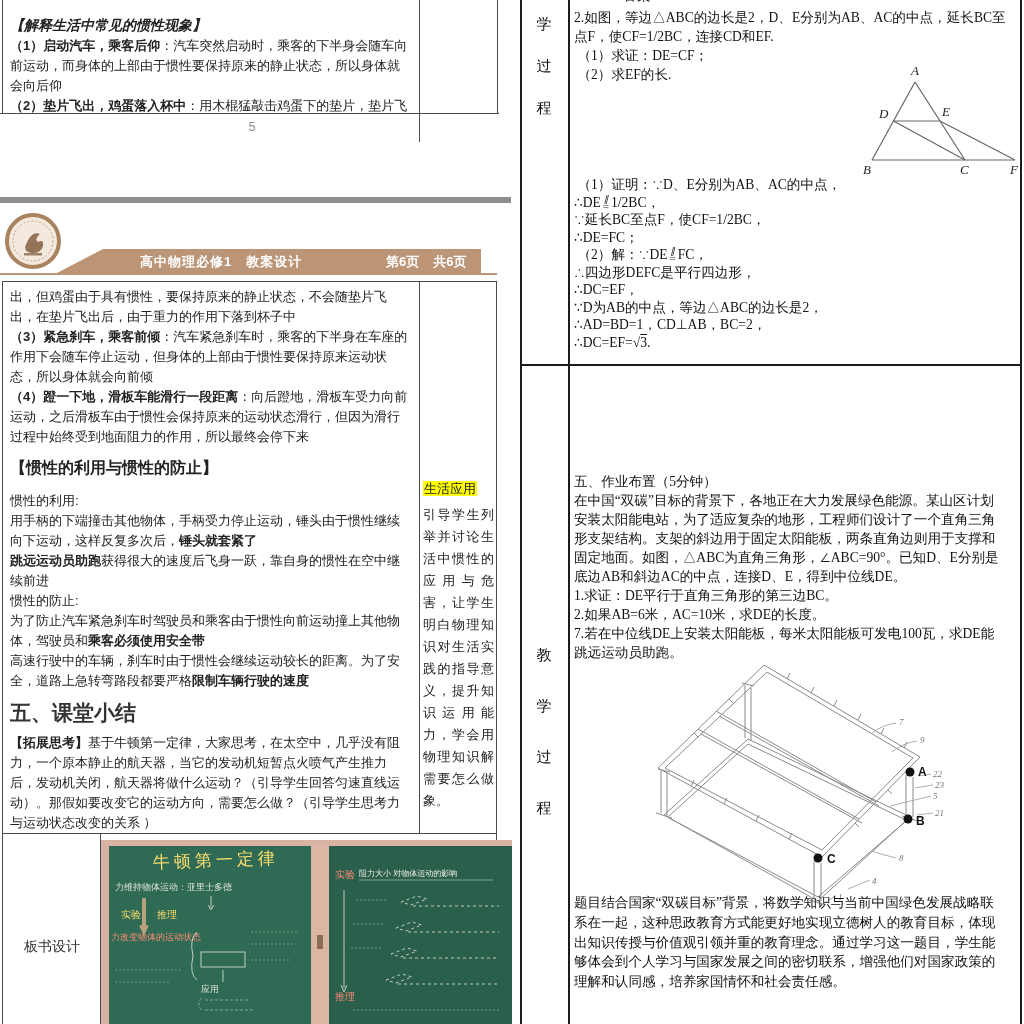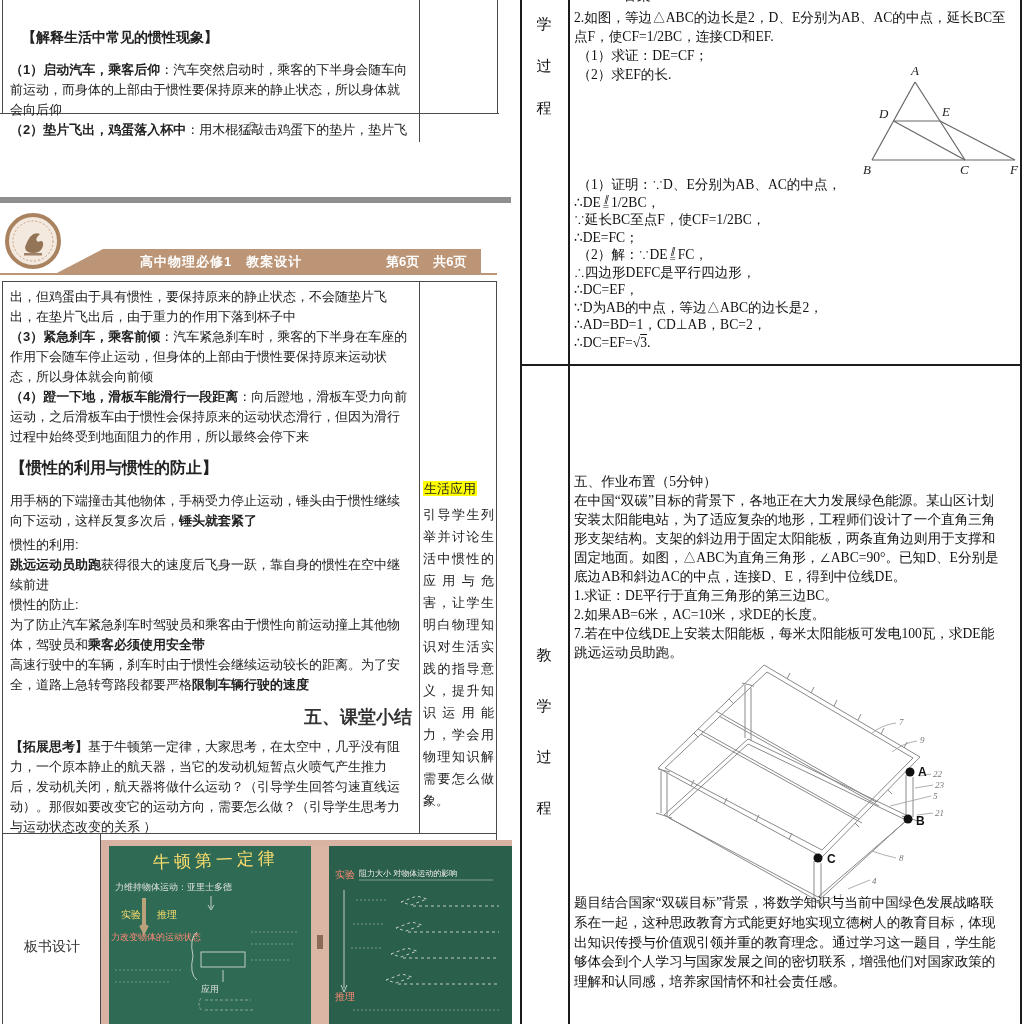--- a/index.html
+++ b/index.html
@@ -8,32 +8,32 @@
   .abs{position:absolute;}
   .vline{position:absolute;width:1px;background:#4a4a4a;}
   .hline{position:absolute;height:1px;background:#4a4a4a;}
   .rvline{position:absolute;width:2px;background:#1c1c1c;}
   .rhline{position:absolute;height:2px;background:#1c1c1c;}
   .b{font-weight:bold;}
   .ov{text-decoration:overline;}
   .hl{background:#ffff00;padding:0 1px;}
   
   #p5-main{left:10px;top:14px;width:402px;font-size:13px;line-height:20px;}
-  #p5-main .h{font-size:14px;font-weight:bold;line-height:22px;margin:12px;}
+  #p5-main .h{font-size:14px;font-weight:bold;line-height:22px;margin:0;font-style:italic;}
   #p5-main p{margin:0;}
   #p5-num{left:222px;top:120px;width:60px;text-align:center;color:#888;font-size:12px;}
   #band{left:0;top:197px;width:511px;height:6px;background:#8e8e8e;}
   #tanline{left:0;top:273px;width:497px;height:2px;background:#bc9577;}
   #banner-title{left:140px;top:253px;color:#fff;font-size:13px;font-weight:bold;letter-spacing:1px;}
   #banner-pages{left:386px;top:253px;color:#fff;font-size:13px;font-weight:bold;}
   #banner-pages span{margin-right:14px;}
   #p6-main{left:10px;top:287px;width:402px;font-size:13px;line-height:20px;}
   #p6-main p{margin:0;}
   #p6-main .h1{font-size:16px;font-weight:bold;line-height:22px;margin:10px 0 12px;}
-  #p6-main .h2{font-size:18px;font-weight:bold;line-height:24px;margin:10px 0 8px;color:#333;text-align:right;}
+  #p6-main .h2{font-size:21px;font-weight:bold;line-height:24px;margin:10px 0 8px;color:#333;}
   #p6-note{left:423px;top:283px;width:71px;font-size:13px;}
   #p6-note .note-tag{margin-top:197px;margin-bottom:6px;font-size:13px;}
   #p6-note .tline{line-height:22px;text-align:justify;text-align-last:justify;}
   #p6-note .tline:last-child{text-align-last:left;}
   #board-label{left:8px;top:938px;width:88px;text-align:center;font-size:14px;color:#333;}
   
   #right{left:512px;top:0;width:512px;height:1024px;font-family:"Liberation Serif",serif;color:#111;}
   .mcol{position:absolute;left:8px;width:48px;text-align:center;font-size:15px;}
   #mcol1{top:14px;} #mcol1 .tline{height:42px;line-height:20px;}
   #mcol2{top:645px;} #mcol2 .tline{height:51px;line-height:20px;}
@@ -101,22 +101,22 @@
     <div class="vline" style="left:496px;top:281px;height:743px;"></div>
     <div class="hline" style="left:2px;top:833px;width:494px;"></div>
     <div class="vline" style="left:100px;top:833px;height:191px;"></div>
   </div>
 
   <div class="abs" id="p6-main">
       <p><span>出，但鸡蛋由于具有惯性，要保持原来的静止状态，不会随垫片飞出，在垫片飞出后，由于重力的作用下落到杯子中</span></p>
       <p><span class="b">（3）</span><span class="b">紧急刹车，乘客前倾</span><span>：汽车紧急刹车时，乘客的下半身在车座的作用下会随车停止运动，但身体的上部由于惯性要保持原来运动状态，所以身体就会向前倾</span></p>
       <p><span class="b">（4）</span><span class="b">蹬一下地，滑板车能滑行一段距离</span><span>：向后蹬地，滑板车受力向前运动，之后滑板车由于惯性会保持原来的运动状态滑行，但因为滑行过程中始终受到地面阻力的作用，所以最终会停下来</span></p>
       <p class="h1"><span>【惯性的利用与惯性的防止】</span></p>
+      <p style="margin-top: 4px;"><span>惯性的利用:</span></p>
       <p><span>用手柄的下端撞击其他物体，手柄受力停止运动，锤头由于惯性继续向下运动，这样反复多次后，</span><span class="b">锤头就套紧了</span></p>
-      <p style="margin-top: 4px;"><span>惯性的利用:</span></p>
       <p><span class="b">跳远运动员助跑</span><span>获得很大的速度后飞身一跃，靠自身的惯性在空中继续前进</span></p>
       <p><span>惯性的防止:</span></p>
       <p><span>为了防止汽车紧急刹车时驾驶员和乘客由于惯性向前运动撞上其他物体，驾驶员和</span><span class="b">乘客必须使用安全带</span></p>
       <p><span>高速行驶中的车辆，刹车时由于惯性会继续运动较长的距离。为了安全，道路上急转弯路段都要严格</span><span class="b">限制车辆行驶的速度</span></p>
       <p class="h2"><span>五、课堂小结</span></p>
       <p><span class="b">【拓展思考】</span><span>基于牛顿第一定律，大家思考，在太空中，几乎没有阻力，一个原本静止的航天器，当它的发动机短暂点火喷气产生推力后，发动机关闭，航天器将做什么运动？（引导学生回答匀速直线运动）。那假如要改变它的运动方向，需要怎么做？（引导学生思考力与运动状态改变的关系 ）</span></p>
     </div>
 
   <div class="abs" id="p6-note">
     <div class="note-tag"><span class="hl">生活应用</span></div>

